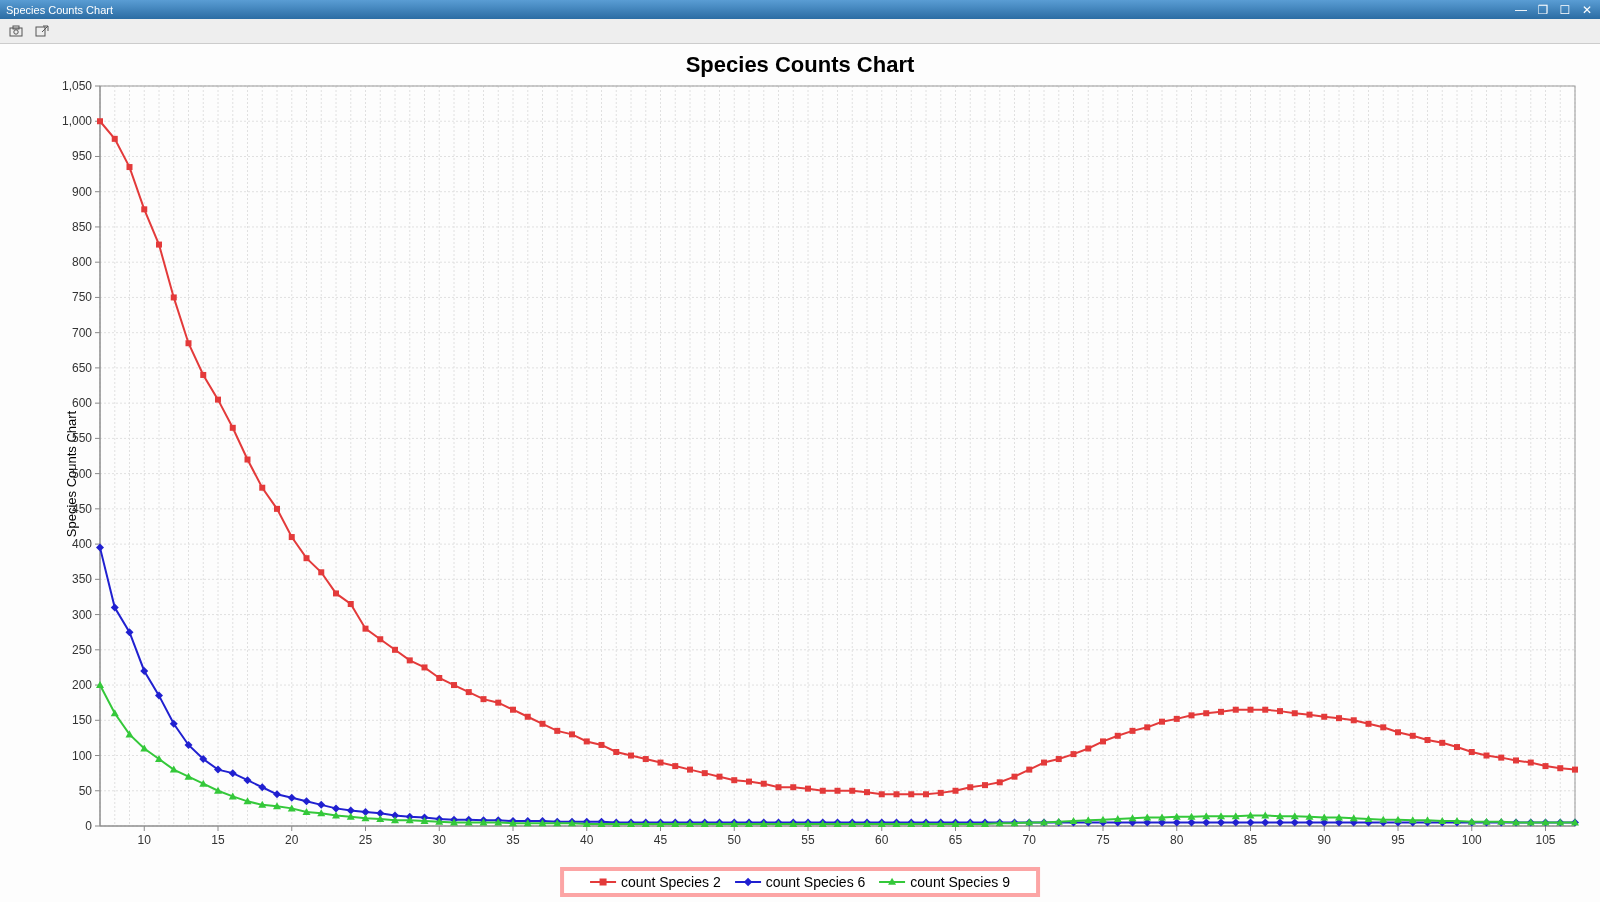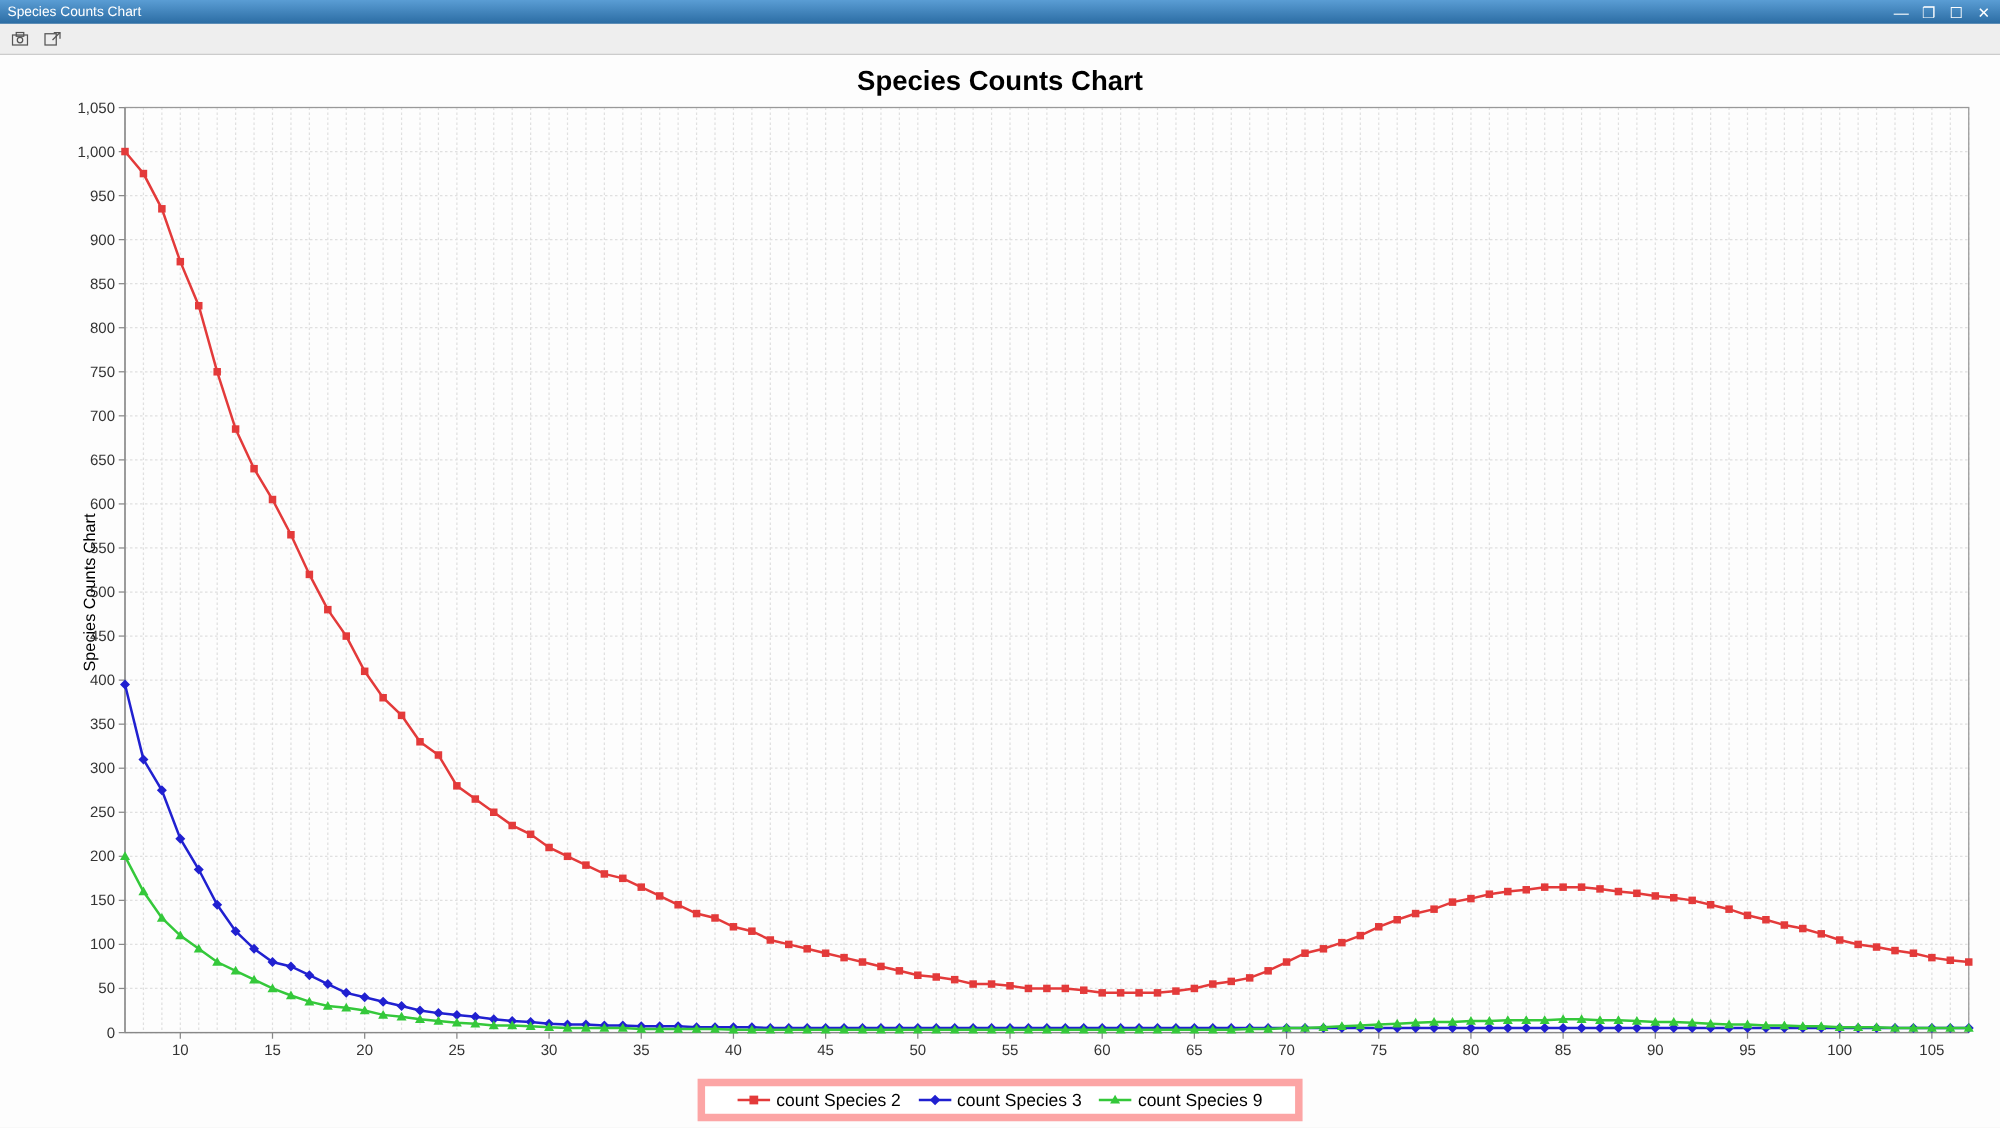--- a/index.html
+++ b/index.html
@@ -114,21 +114,21 @@
     fill: none;
     stroke: #999;
     stroke-width: 1;
   }
   .legend-box {
     position: absolute;
     bottom: 6px;
     left: 50%;
     transform: translateX(-50%);
     background: #fff;
-    border: 6px solid #fca5a5;
+    border: 4px solid #fca5a5;
     padding: 3px 26px;
     display: flex;
     gap: 14px;
     font-size: 14px;
     align-items: center;
   }
   .legend-item {
     display: flex;
     align-items: center;
     gap: 5px;
@@ -730,21 +730,21 @@
         <span class="ln" style="background:#e33a3a"></span>
         <span class="mk square" style="background:#e33a3a"></span>
       </span>
       <span>count Species 2</span>
     </div>
     <div class="legend-item">
       <span class="legend-marker">
         <span class="ln" style="background:#2020d0"></span>
         <span class="mk diamond" style="background:#2020d0"></span>
       </span>
-      <span>count Species 3</span>
+      <span>count Species 6</span>
     </div>
     <div class="legend-item">
       <span class="legend-marker">
         <span class="ln" style="background:#34c83a"></span>
         <span class="mk triangle" style="border-bottom:7px solid #34c83a"></span>
       </span>
       <span>count Species 9</span>
     </div>
   </div>
 </div>

